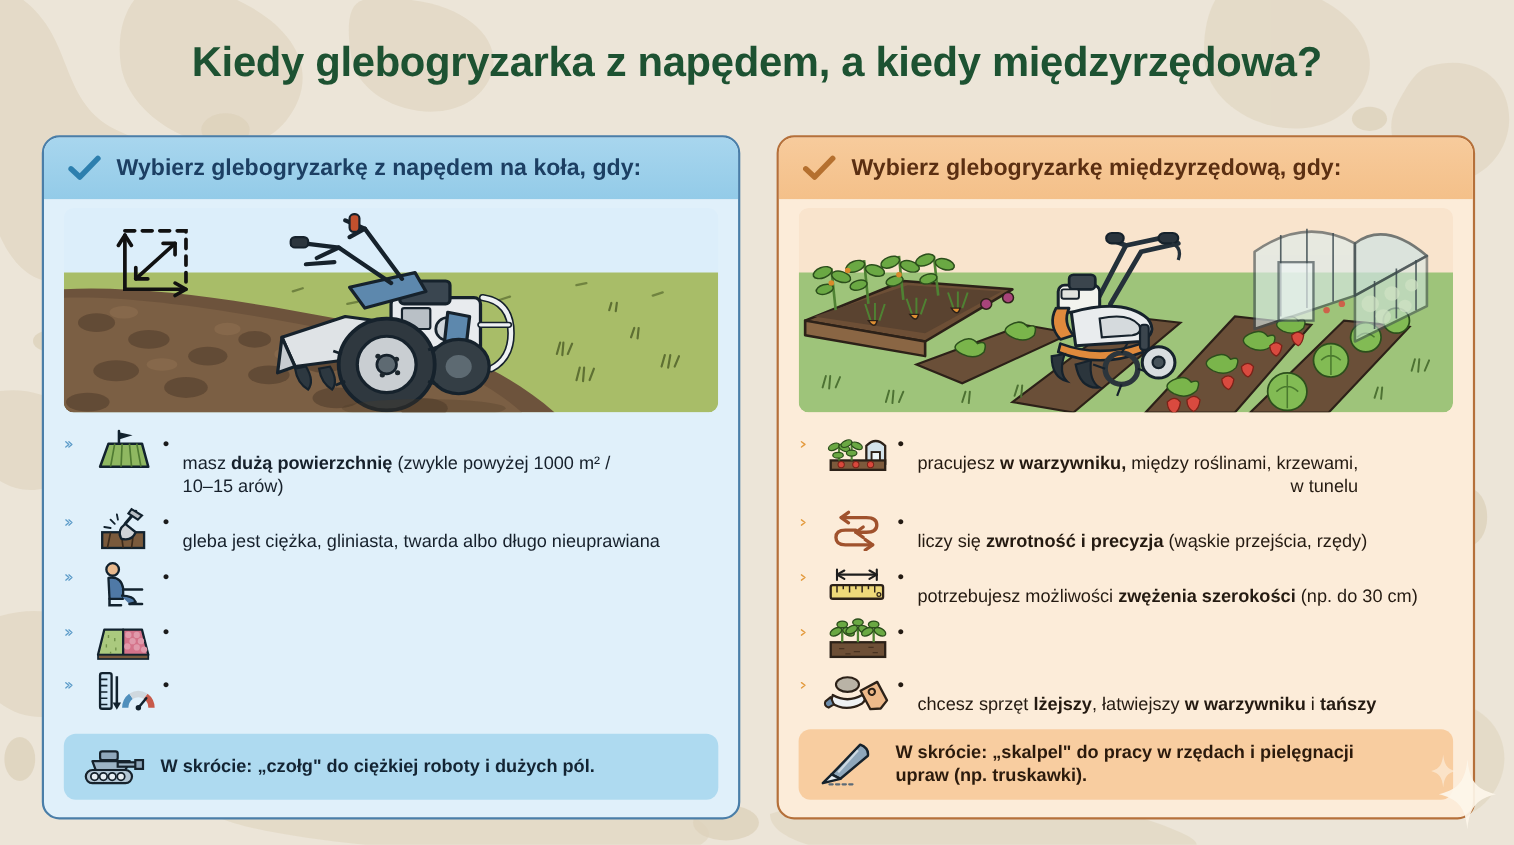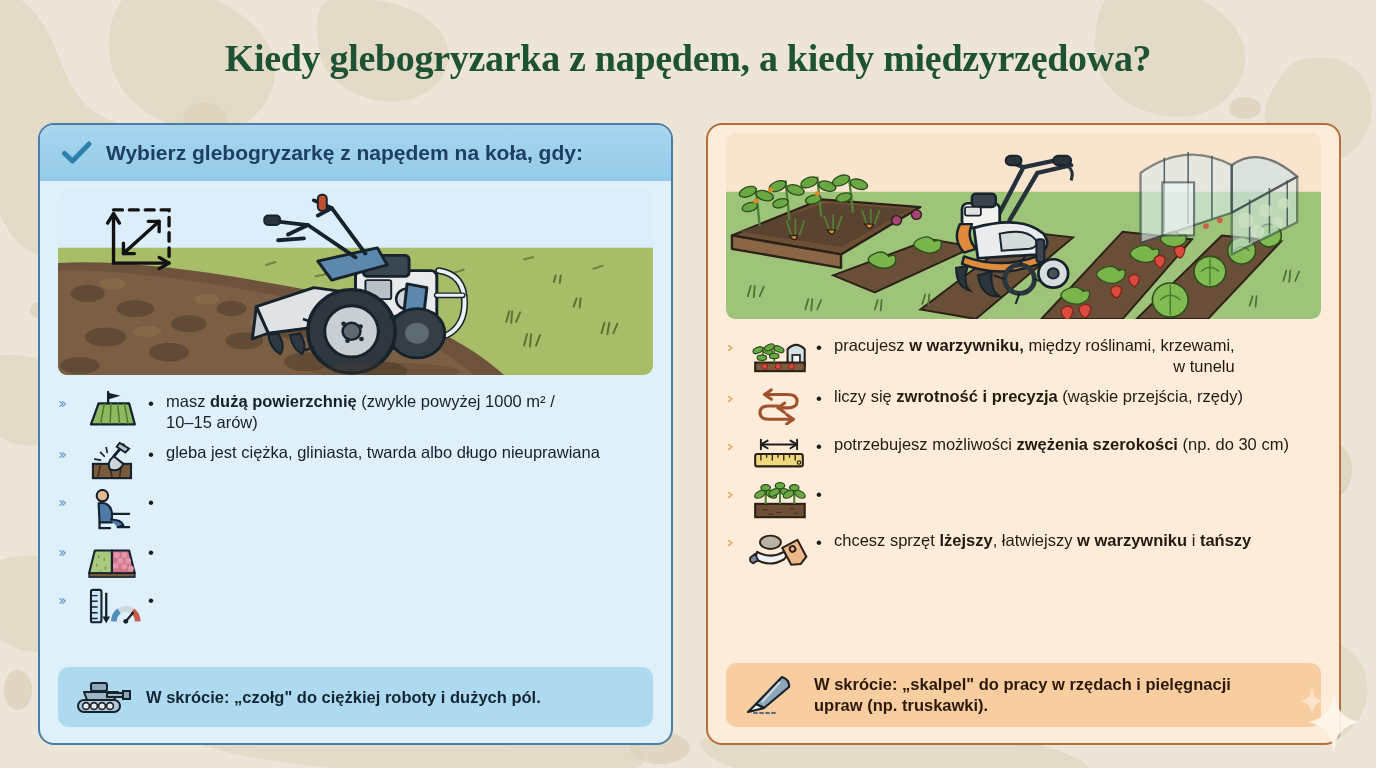--- a/index.html
+++ b/index.html
@@ -28,21 +28,20 @@
     top: 36px;
     left: 0;
     width: 1376px;
     text-align: center;
     font-size: 38px;
     font-weight: bold;
     color: #1d5232;
     letter-spacing: -0.3px;
     z-index: 5;
     white-space: nowrap;
-    font-family: Liberation Serif, serif;
   }
 
   
   .panel {
     position: absolute;
     top: 123px;
     width: 635px;
     height: 622px;
     border-radius: 16px;
     border: 2px solid;
@@ -111,20 +110,21 @@
     font-size: 17px;
     line-height: 1;
     color: #1b1b1b;
   }
   #panel-right .bullet-dot { color: #231a12; }
   .bullet-text {
     font-size: 16.5px;
     line-height: 1.28;
     color: #16202b;
     padding-top: 3px;
+    margin-top: 20px;
   }
   #panel-right .bullet-text { color: #241a11; text-align: right; }
   .bullet-text b { font-weight: bold; }
 
   
   .summary {
     flex: none;
     margin: 6px 18px 16px 18px;
     border-radius: 11px;
     display: flex;
@@ -420,20 +420,26 @@
         <circle cx="28" cy="28" r="3.4"></circle>
           <circle cx="36" cy="28" r="3.4"></circle>
       </g>
     </svg>
     <span class="summary-text">W skrócie: „czołg" do ciężkiej roboty i dużych pól.</span>
   </div>
 </section>
 
 <section id="panel-right" class="panel">
 
+  <div class="panel-header">
+    <svg class="check-icon" width="30" height="24" viewBox="0 0 30 24">
+      <path d="M2.5 12.5 L10.5 20 L27 3" stroke="#b5702f" stroke-width="5" fill="none" stroke-linecap="round" stroke-linejoin="round"></path>
+    </svg>
+    <span class="panel-header-title">Wybierz glebogryzarkę międzyrzędową, gdy:</span>
+  </div>
 
   <div class="illus-wrap">
     <svg class="illus" viewBox="0 0 600 196" preserveAspectRatio="none">
       <defs>
           <clipPath id="clipR">
             <rect x="0" y="0" width="600" height="196" rx="9"></rect>
           </clipPath>
         </defs>
       <g clip-path="url(#clipR)">
         <rect width="600" height="196" fill="#f9e4cd"></rect>

